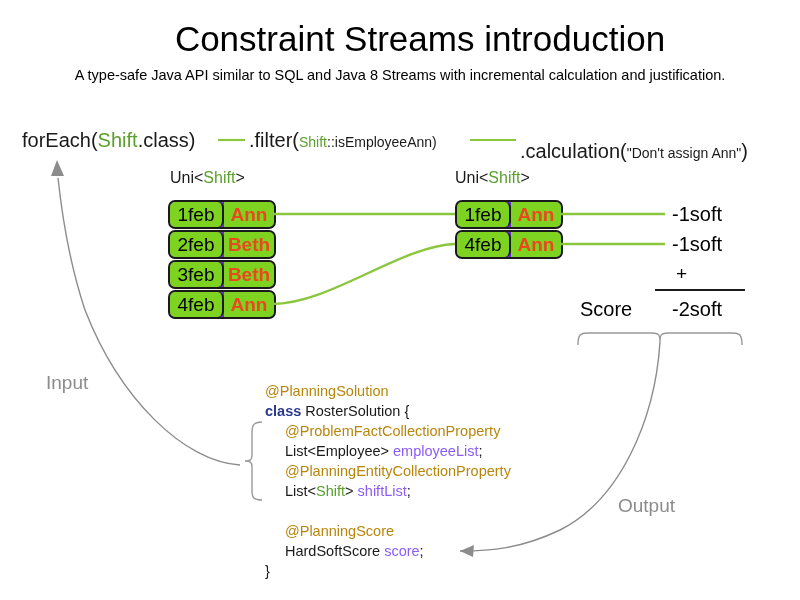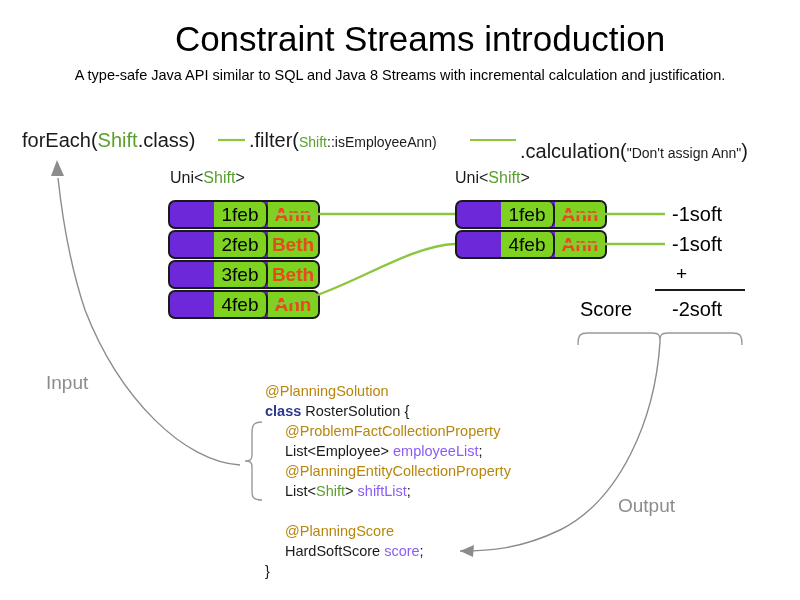--- a/index.html
+++ b/index.html
@@ -68,21 +68,20 @@
 
   
   .shift-box {
     display: flex;
     height: 29px;
     border: 2px solid #1a1a1a;
     border-radius: 7px;
     background: #6d28d9;
     box-sizing: border-box;
     overflow: hidden;
-    padding-left: 44px;
   }
   .shift-date, .shift-emp {
     display: flex;
     align-items: center;
     justify-content: center;
     font-size: 19px;
     line-height: 19px;
     box-sizing: border-box;
     background: #7ed321;
   }

